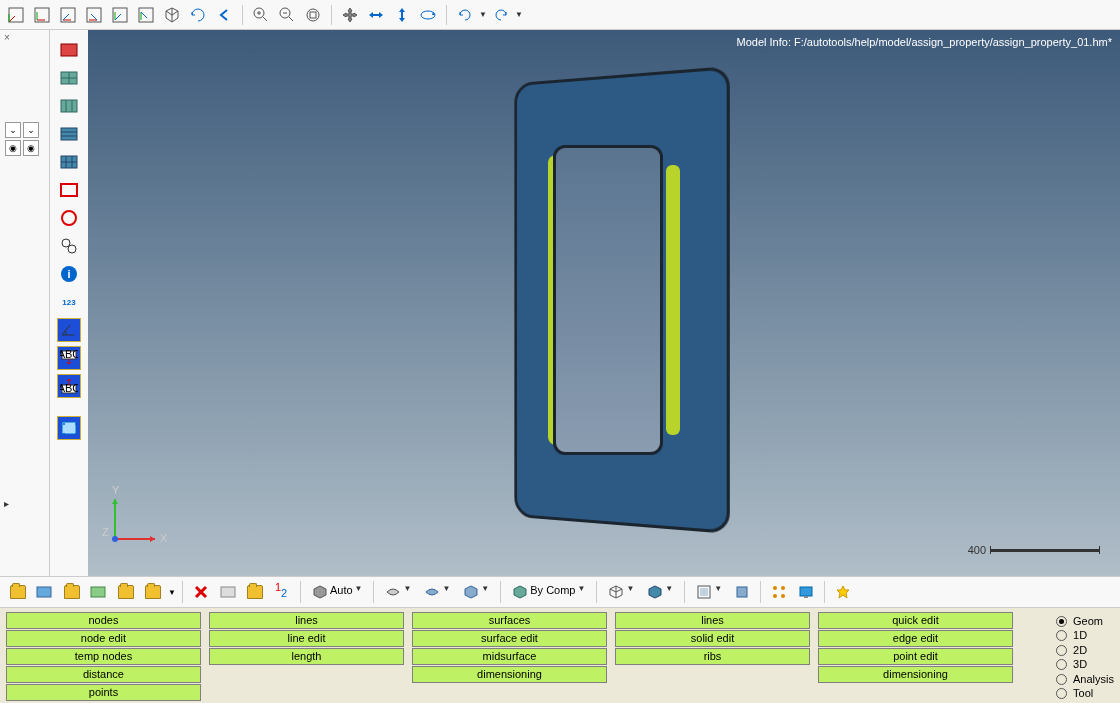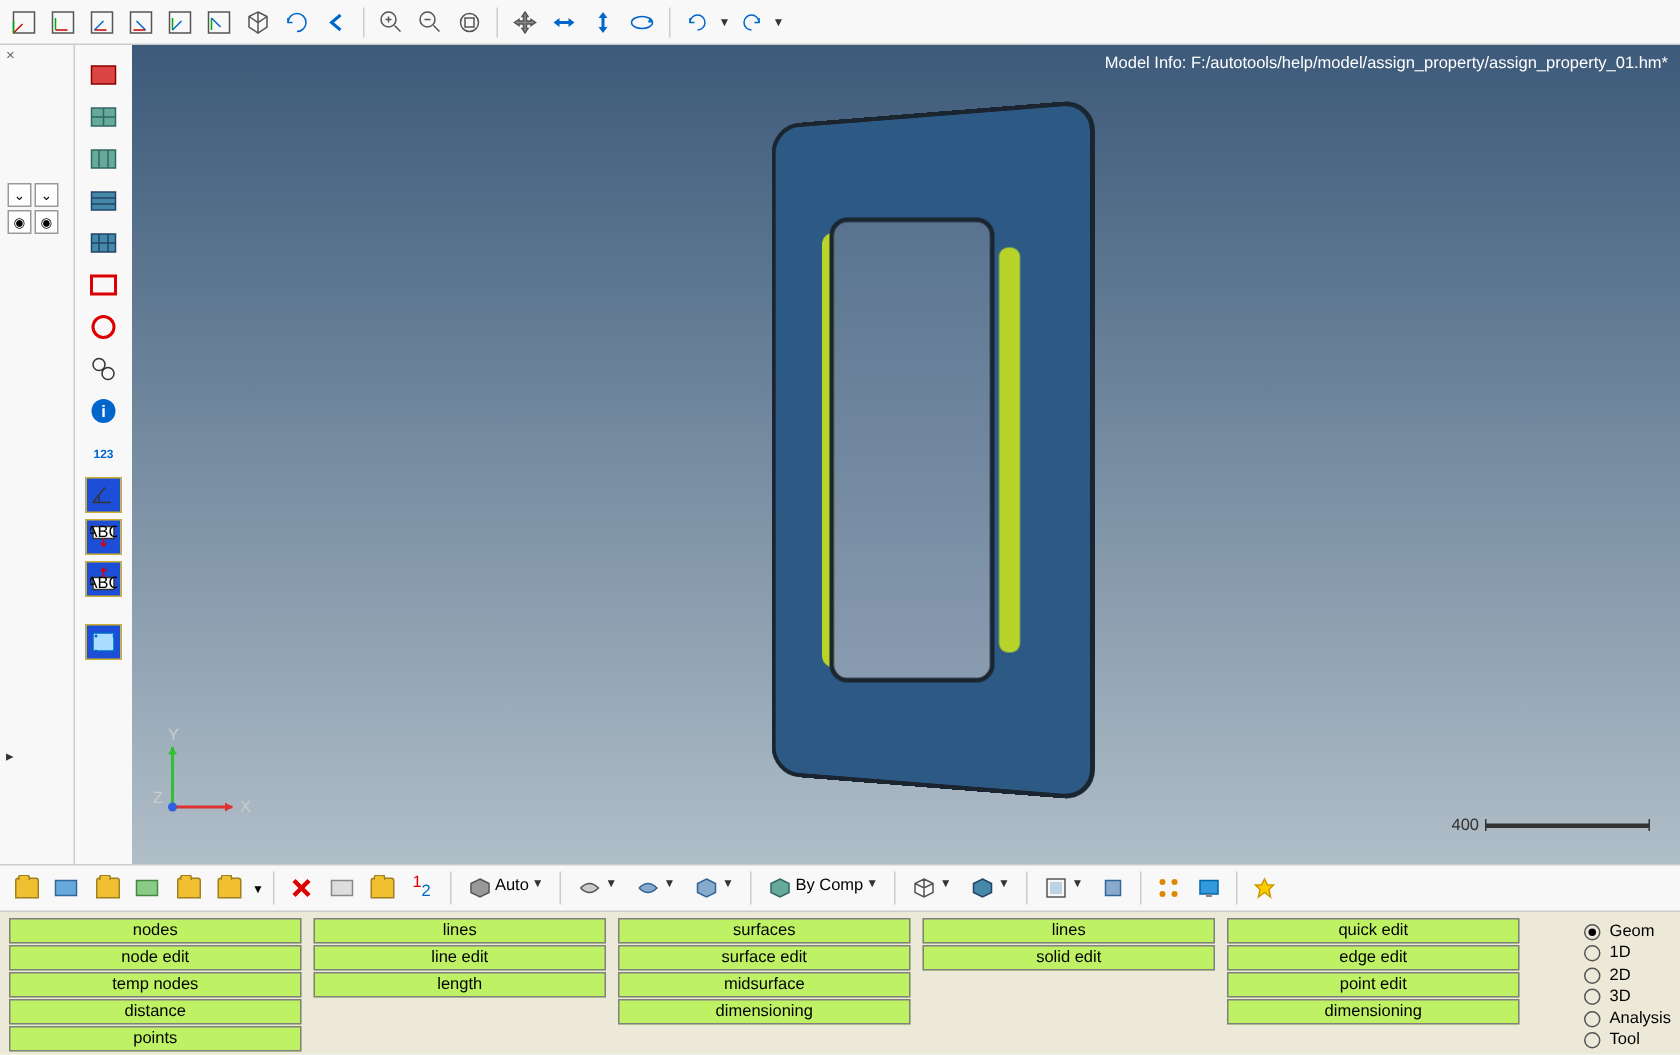--- a/index.html
+++ b/index.html
@@ -456,20 +456,21 @@
     </div>
   <div class="panel-col buttons" id="pcol2">
       <div class="panel-btn">surfaces</div>
       <div class="panel-btn">surface edit</div>
       <div class="panel-btn">midsurface</div>
       <div class="panel-btn">dimensioning</div>
     </div>
   <div class="panel-col buttons" id="pcol3">
       <div class="panel-btn">lines</div>
       <div class="panel-btn">solid edit</div>
+      <div class="panel-btn">ribs</div>
       <div style="height: 17px;"></div>
       <div style="height: 17px;"></div>
     </div>
   <div class="panel-col buttons" id="pcol4">
       <div class="panel-btn">quick edit</div>
       <div class="panel-btn">edge edit</div>
       <div class="panel-btn">point edit</div>
       <div class="panel-btn">dimensioning</div>
       <div style="height: 17px;"></div>
     </div>

